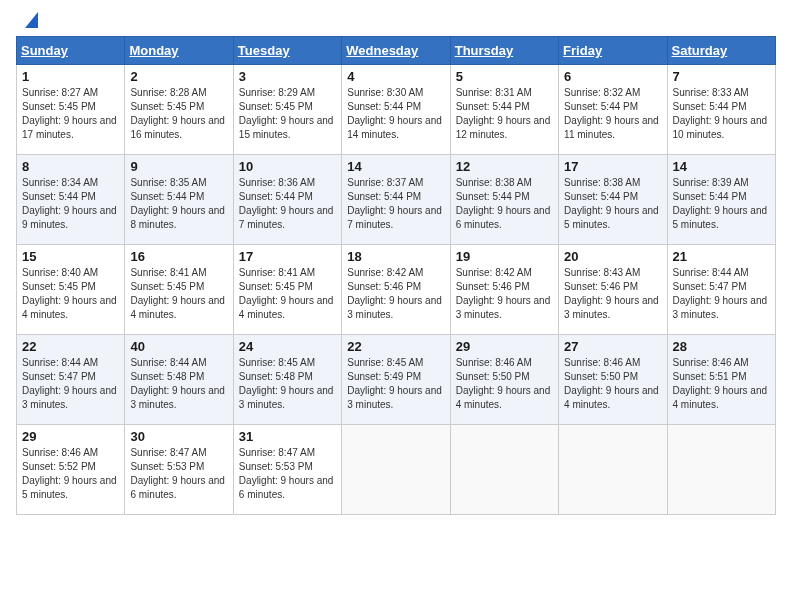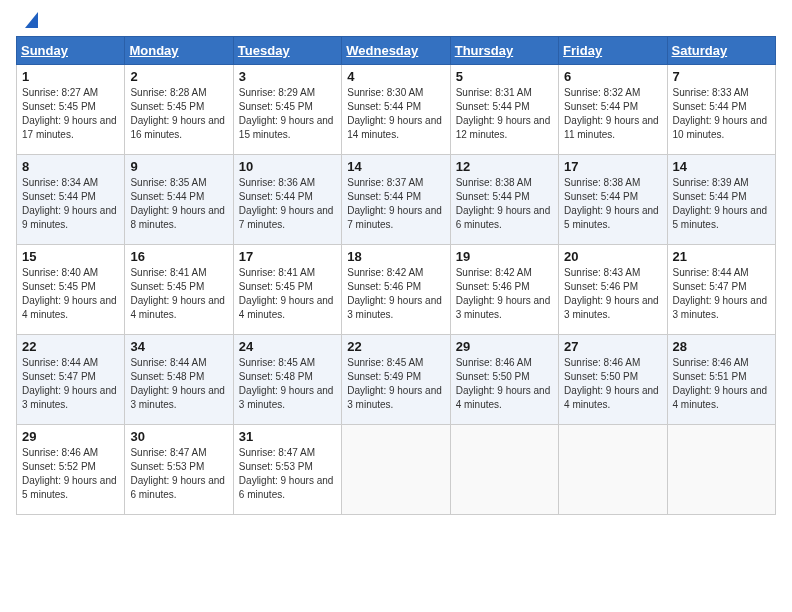--- a/index.html
+++ b/index.html
@@ -288,21 +288,21 @@
       <tr>
         <td>
         <span class="day-number">22</span>
         <span class="day-info">
           Sunrise: 8:44 AM<br>
           Sunset: 5:47 PM<br>
           Daylight: 9 hours and 3 minutes.
         </span>
       </td>
         <td>
-        <span class="day-number">34</span>
+        <span class="day-number">40</span>
         <span class="day-info">
           Sunrise: 8:44 AM<br>
           Sunset: 5:48 PM<br>
           Daylight: 9 hours and 3 minutes.
         </span>
       </td>
         <td>
         <span class="day-number">24</span>
         <span class="day-info">
           Sunrise: 8:45 AM<br>

